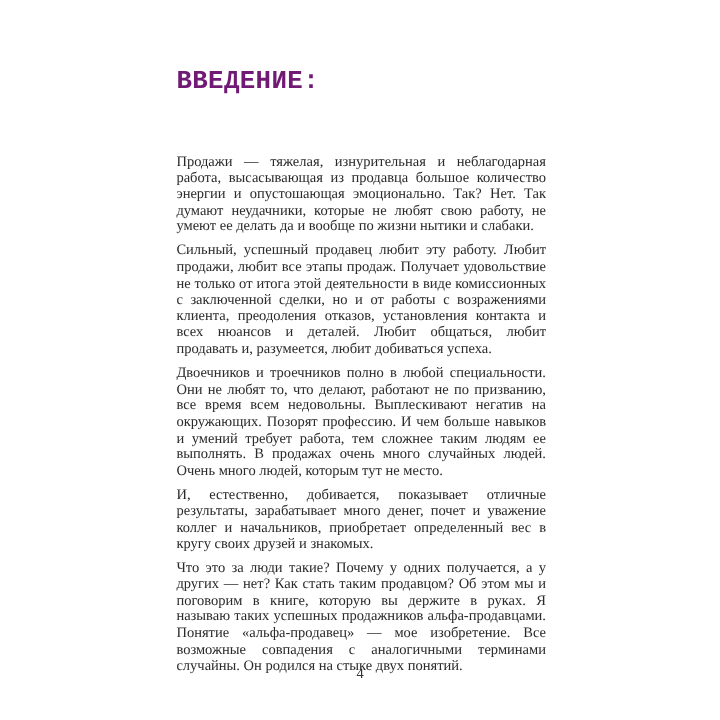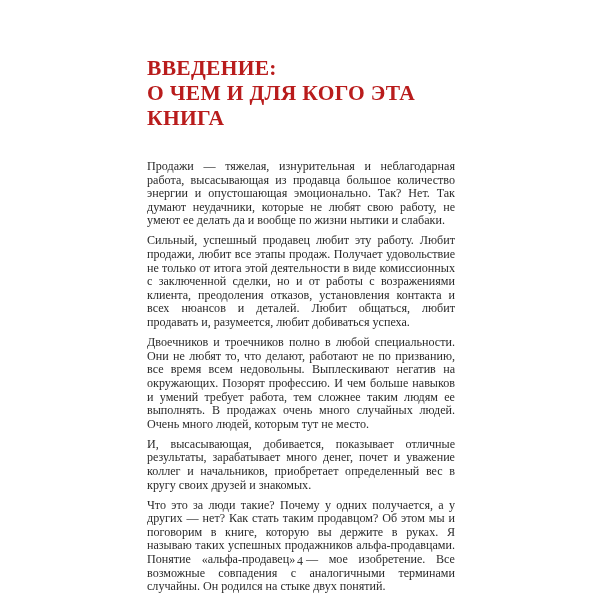--- a/index.html
+++ b/index.html
@@ -1,32 +1,31 @@
 <!DOCTYPE html>
 <html><head>
 <meta charset="utf-8">
 <style>
   html, body { margin:0; padding:0; background:#ffffff; }
   body { width:600px; height:600px; position:relative; overflow:hidden; }
   .page { position:absolute; left:147px; top:56px; width:308px; }
-  .title { font-family:Liberation Serif, serif; font-weight:bold; font-size:21.5px; line-height:25px; color:#b91c1c; letter-spacing:0.3px; margin:0; }
-  .body { margin-top:29px; font-family:"Liberation Serif", serif; font-size:12.1px; line-height:13.6px; color:#2a2a2a; }
+  .title { font-family:Liberation Mono, monospace; font-weight:bold; font-size:21.5px; line-height:25px; color:#701a75; letter-spacing:0.3px; margin:0; }
+  .body { margin-top:47px; font-family:"Liberation Serif", serif; font-size:12.1px; line-height:13.6px; color:#2a2a2a; }
   .body p { margin:0 0 6.5px 0; text-align:justify; hyphens:manual; }
   .pagenum { position:absolute; left:0; width:600px; top:554px; text-align:center; font-family:"Liberation Serif", serif; font-size:12px; color:#333; }
 </style>
 </head>
 <body>
 
 <div class="page">
   <h1 class="title">
     <div>ВВЕДЕНИЕ:</div>
-    <div>О ЧЕМ И ДЛЯ КОГО ЭТА КНИГА</div>
   </h1>
   <div class="body">
     <p>Продажи — тяжелая, изнурительная и неблагодарная работа, высасывающая из продавца большое количество энергии и опу­стошающая эмоционально. Так? Нет. Так думают неудачники, которые не любят свою работу, не умеют ее делать да и вообще по жизни нытики и слабаки.</p>
     <p>Сильный, успешный продавец любит эту работу. Любит продажи, любит все этапы продаж. Получает удовольствие не только от итога этой деятельности в виде комиссионных с заключенной сделки, но и от работы с возражениями клиента, преодоления отказов, установления контакта и всех нюансов и деталей. Любит общаться, любит продавать и, разумеется, любит добиваться успеха.</p>
     <p>Двоечников и троечников полно в любой специальности. Они не любят то, что делают, работают не по призванию, все время всем недовольны. Выплескивают негатив на окружающих. Позорят профессию. И чем больше навыков и умений требует работа, тем сложнее таким людям ее выполнять. В продажах очень много случайных людей. Очень много людей, которым тут не место.</p>
-    <p>И, высасывающая, добивается, показывает отличные результаты, за­рабатывает много денег, почет и уважение коллег и начальников, приобретает определенный вес в кругу своих друзей и знакомых.</p>
+    <p>И, естественно, добивается, показывает отличные результаты, за­рабатывает много денег, почет и уважение коллег и начальников, приобретает определенный вес в кругу своих друзей и знакомых.</p>
     <p>Что это за люди такие? Почему у одних получается, а у дру­гих — нет? Как стать таким продавцом? Об этом мы и поговорим в книге, которую вы держите в руках. Я называю таких успешных продажников альфа-продавцами. Понятие «альфа-продавец» — мое изобретение. Все возможные совпадения с аналогичными терминами случайны. Он родился на стыке двух понятий.</p>
 
   </div>
 </div>
 <div class="pagenum">4</div>
 
 </body></html>

